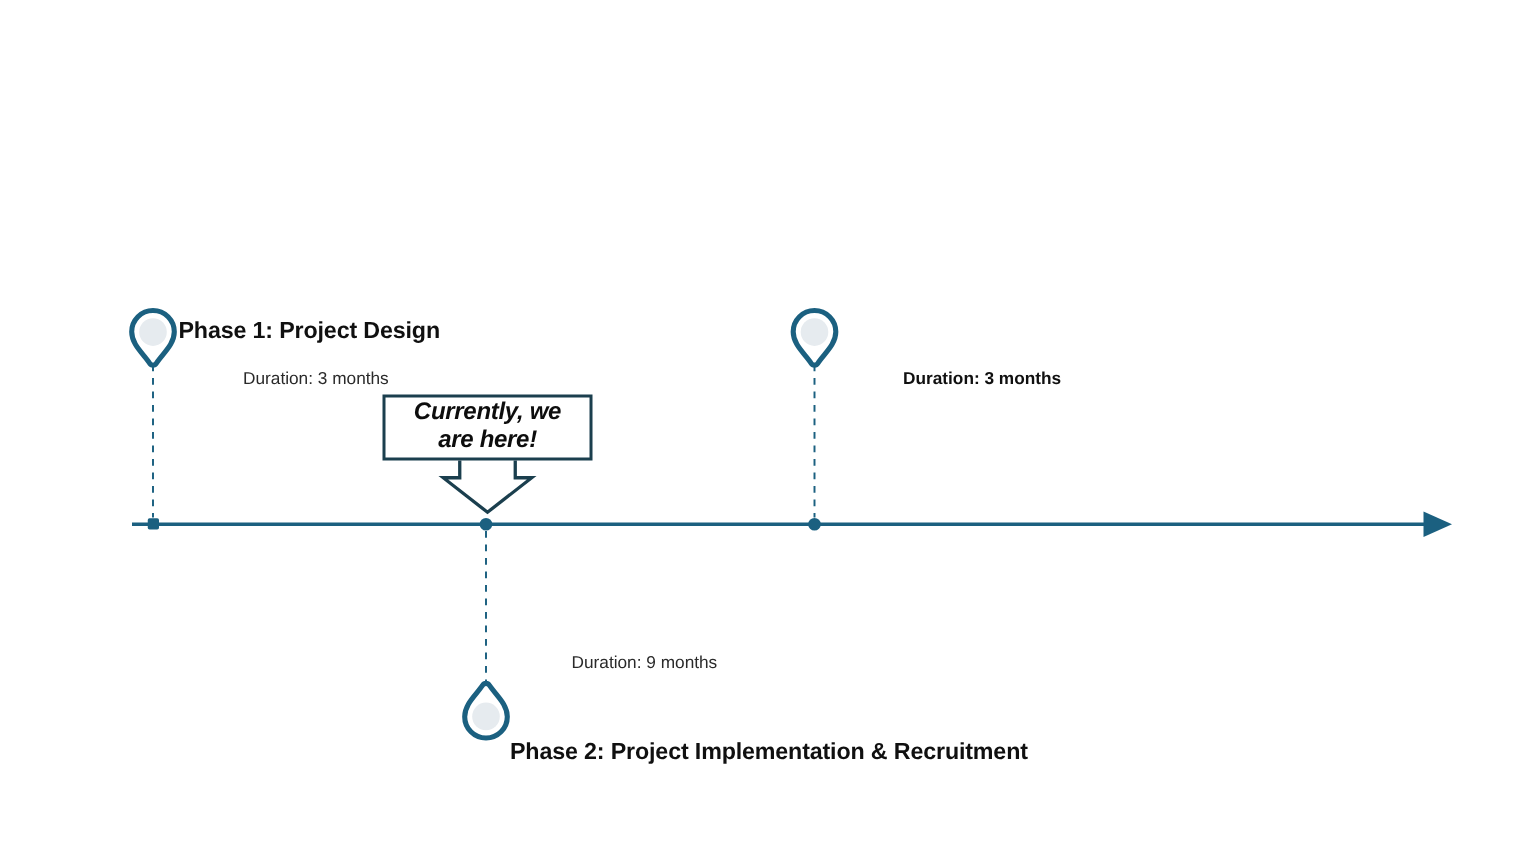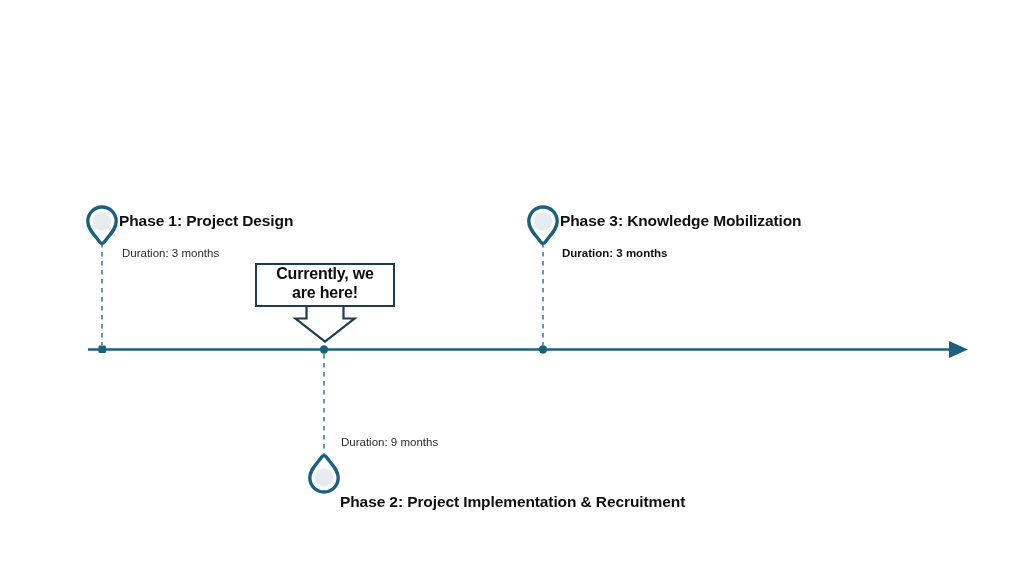--- a/index.html
+++ b/index.html
@@ -40,20 +40,21 @@
     letter-spacing: -0.1px;
     white-space: nowrap;
     line-height: 1;
   }
   .phase-duration {
     position: absolute;
     font-size: 11.5px;
     color: #2a2a2a;
     white-space: nowrap;
     line-height: 1;
+    margin-left: 40px;
   }
   .phase-duration.bold {
     font-weight: bold;
     color: #101010;
   }
 
   
   #p1-title { left: 119px; top: 213px; }
   #p1-duration { left: 122px; top: 248px; }
 
@@ -69,23 +70,24 @@
   #callout-box {
     position: absolute;
     left: 255px;
     top: 263px;
     width: 140px;
     height: 44px;
     border: 2.2px solid #1b3f4e;
     background: #ffffff;
     box-sizing: border-box;
     display: flex;
-    align-items: flex-start;
+    align-items: center;
     justify-content: center;
     z-index: 4;
+    font-style: italic;
   }
   #callout-text {
     font-weight: bold;
     font-size: 16px;
     color: #0d0d0d;
     text-align: center;
     line-height: 1.16;
     letter-spacing: -0.2px;
   }
 </style>
@@ -154,21 +156,20 @@
     </g>
 
   </svg>
 
   <div class="phase-title" id="p1-title">Phase 1: Project Design</div>
   <div class="phase-duration" id="p1-duration">Duration: 3 months</div>
 
   <div class="phase-duration" id="p2-duration">Duration: 9 months</div>
   <div class="phase-title" id="p2-title">Phase 2: Project Implementation &amp; Recruitment</div>
 
-  <div class="phase-title" id="p3-title">Phase 3: Knowledge Mobilization</div>
   <div class="phase-duration bold" id="p3-duration">Duration: 3 months</div>
 
   <div id="callout-box">
     <div id="callout-text">
       <span>Currently, we</span><br>
       <span>are here!</span>
     </div>
   </div>
 
 </div>

